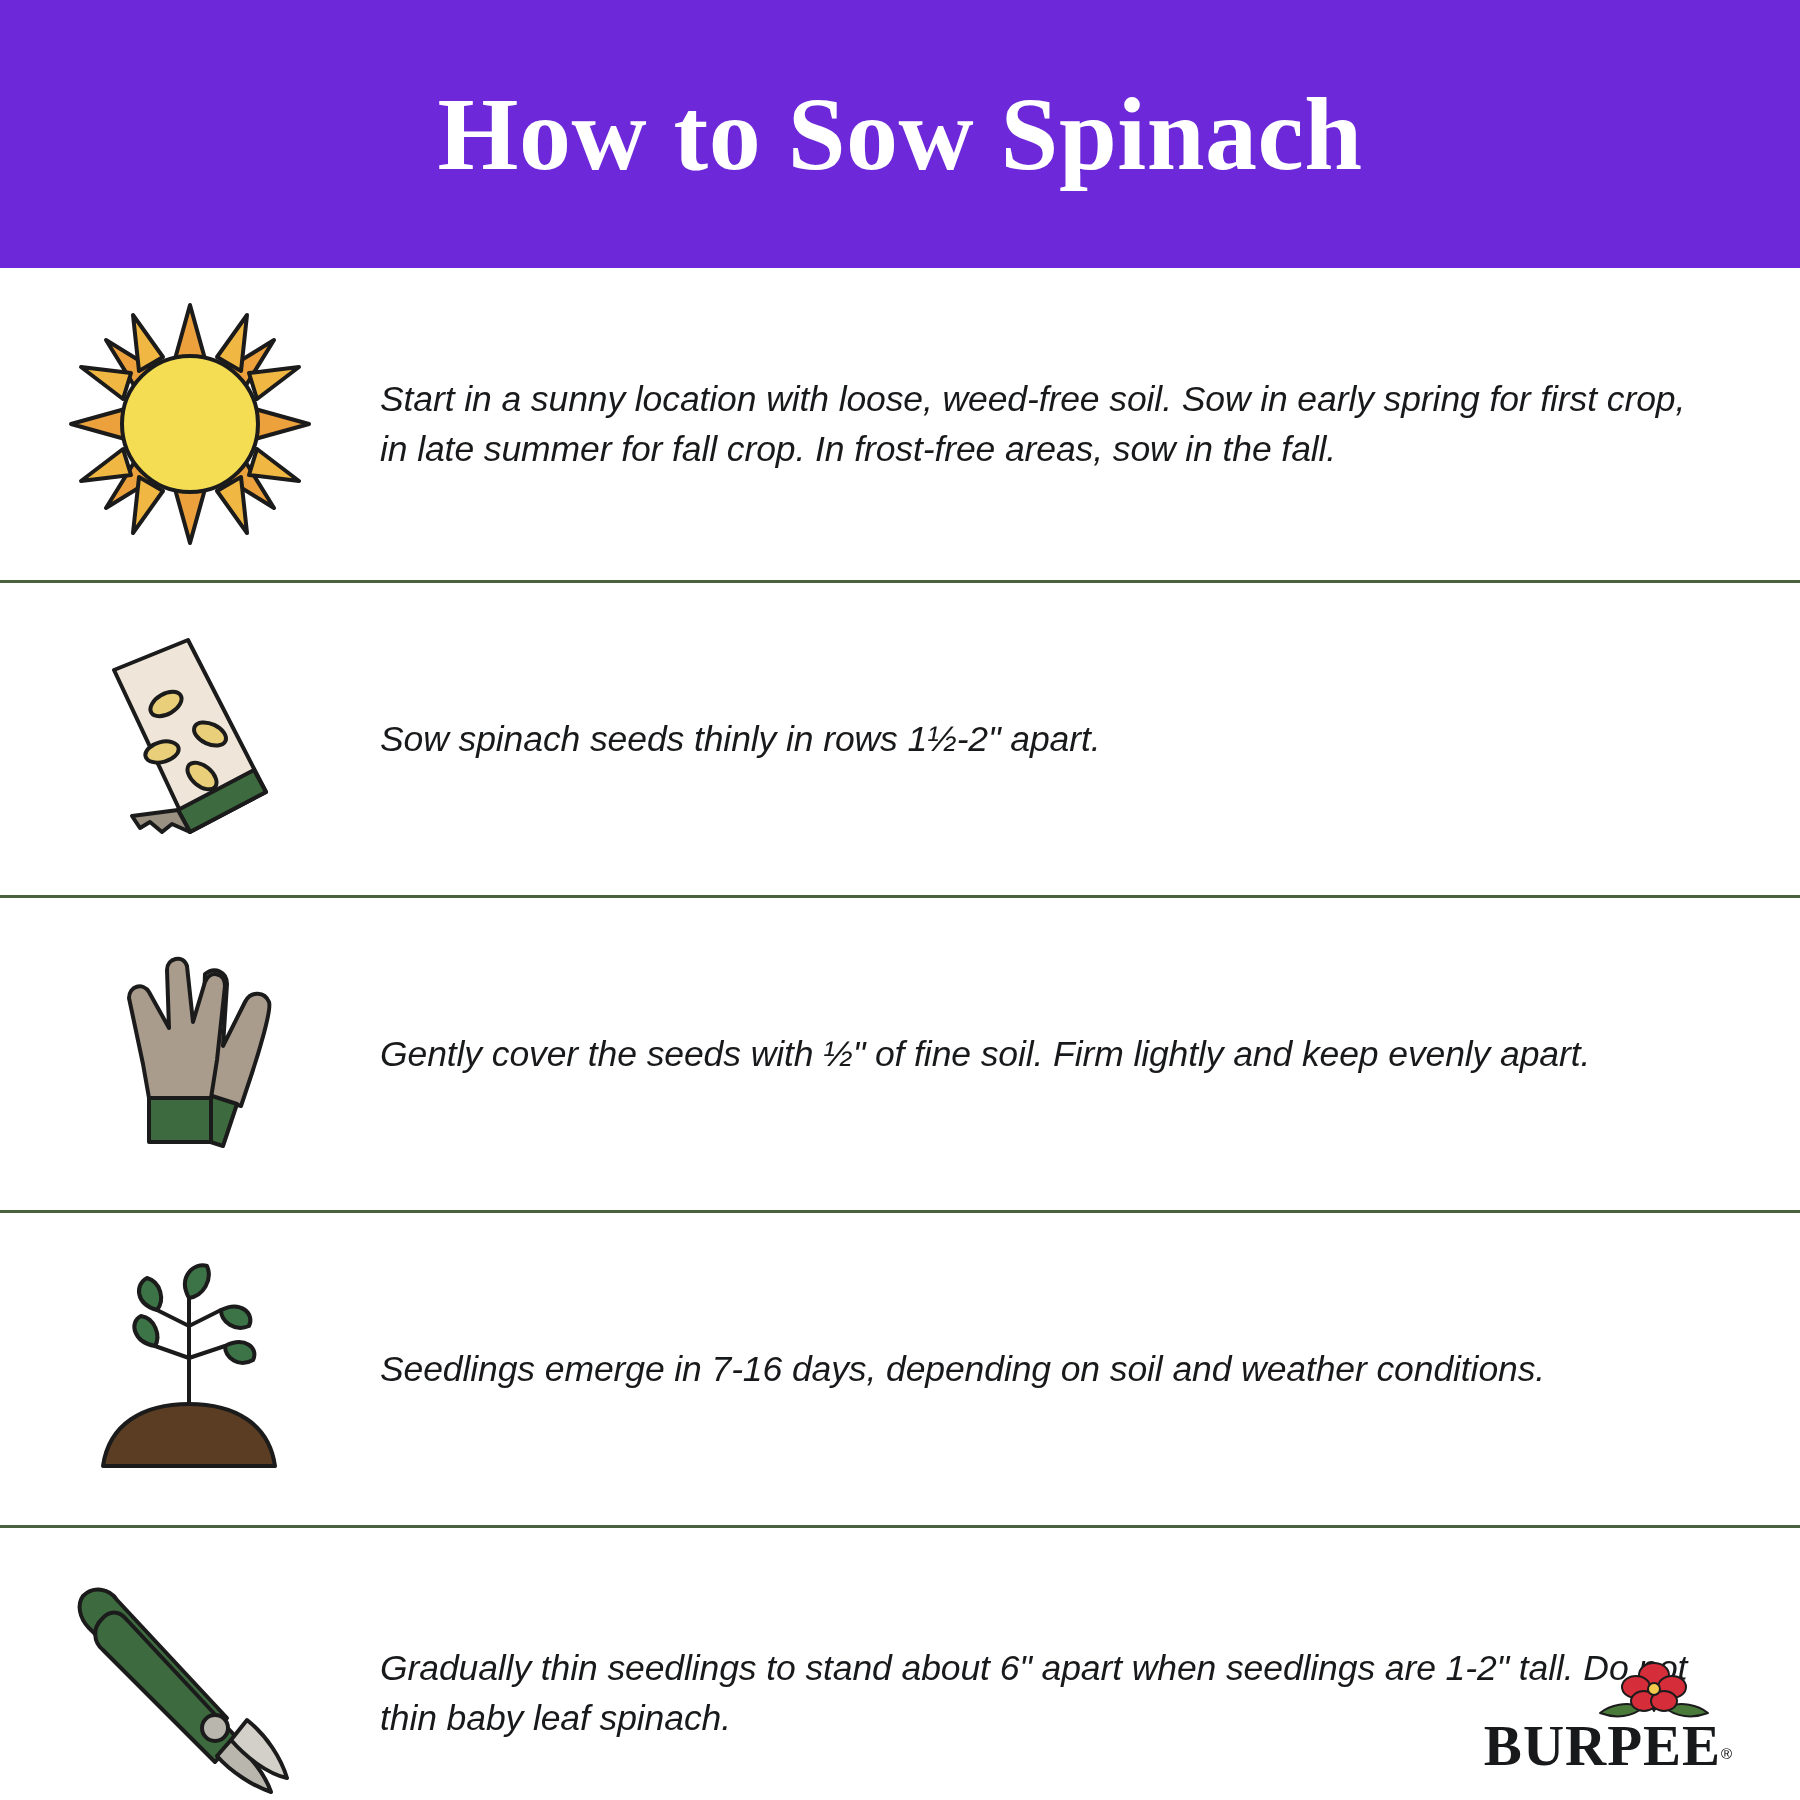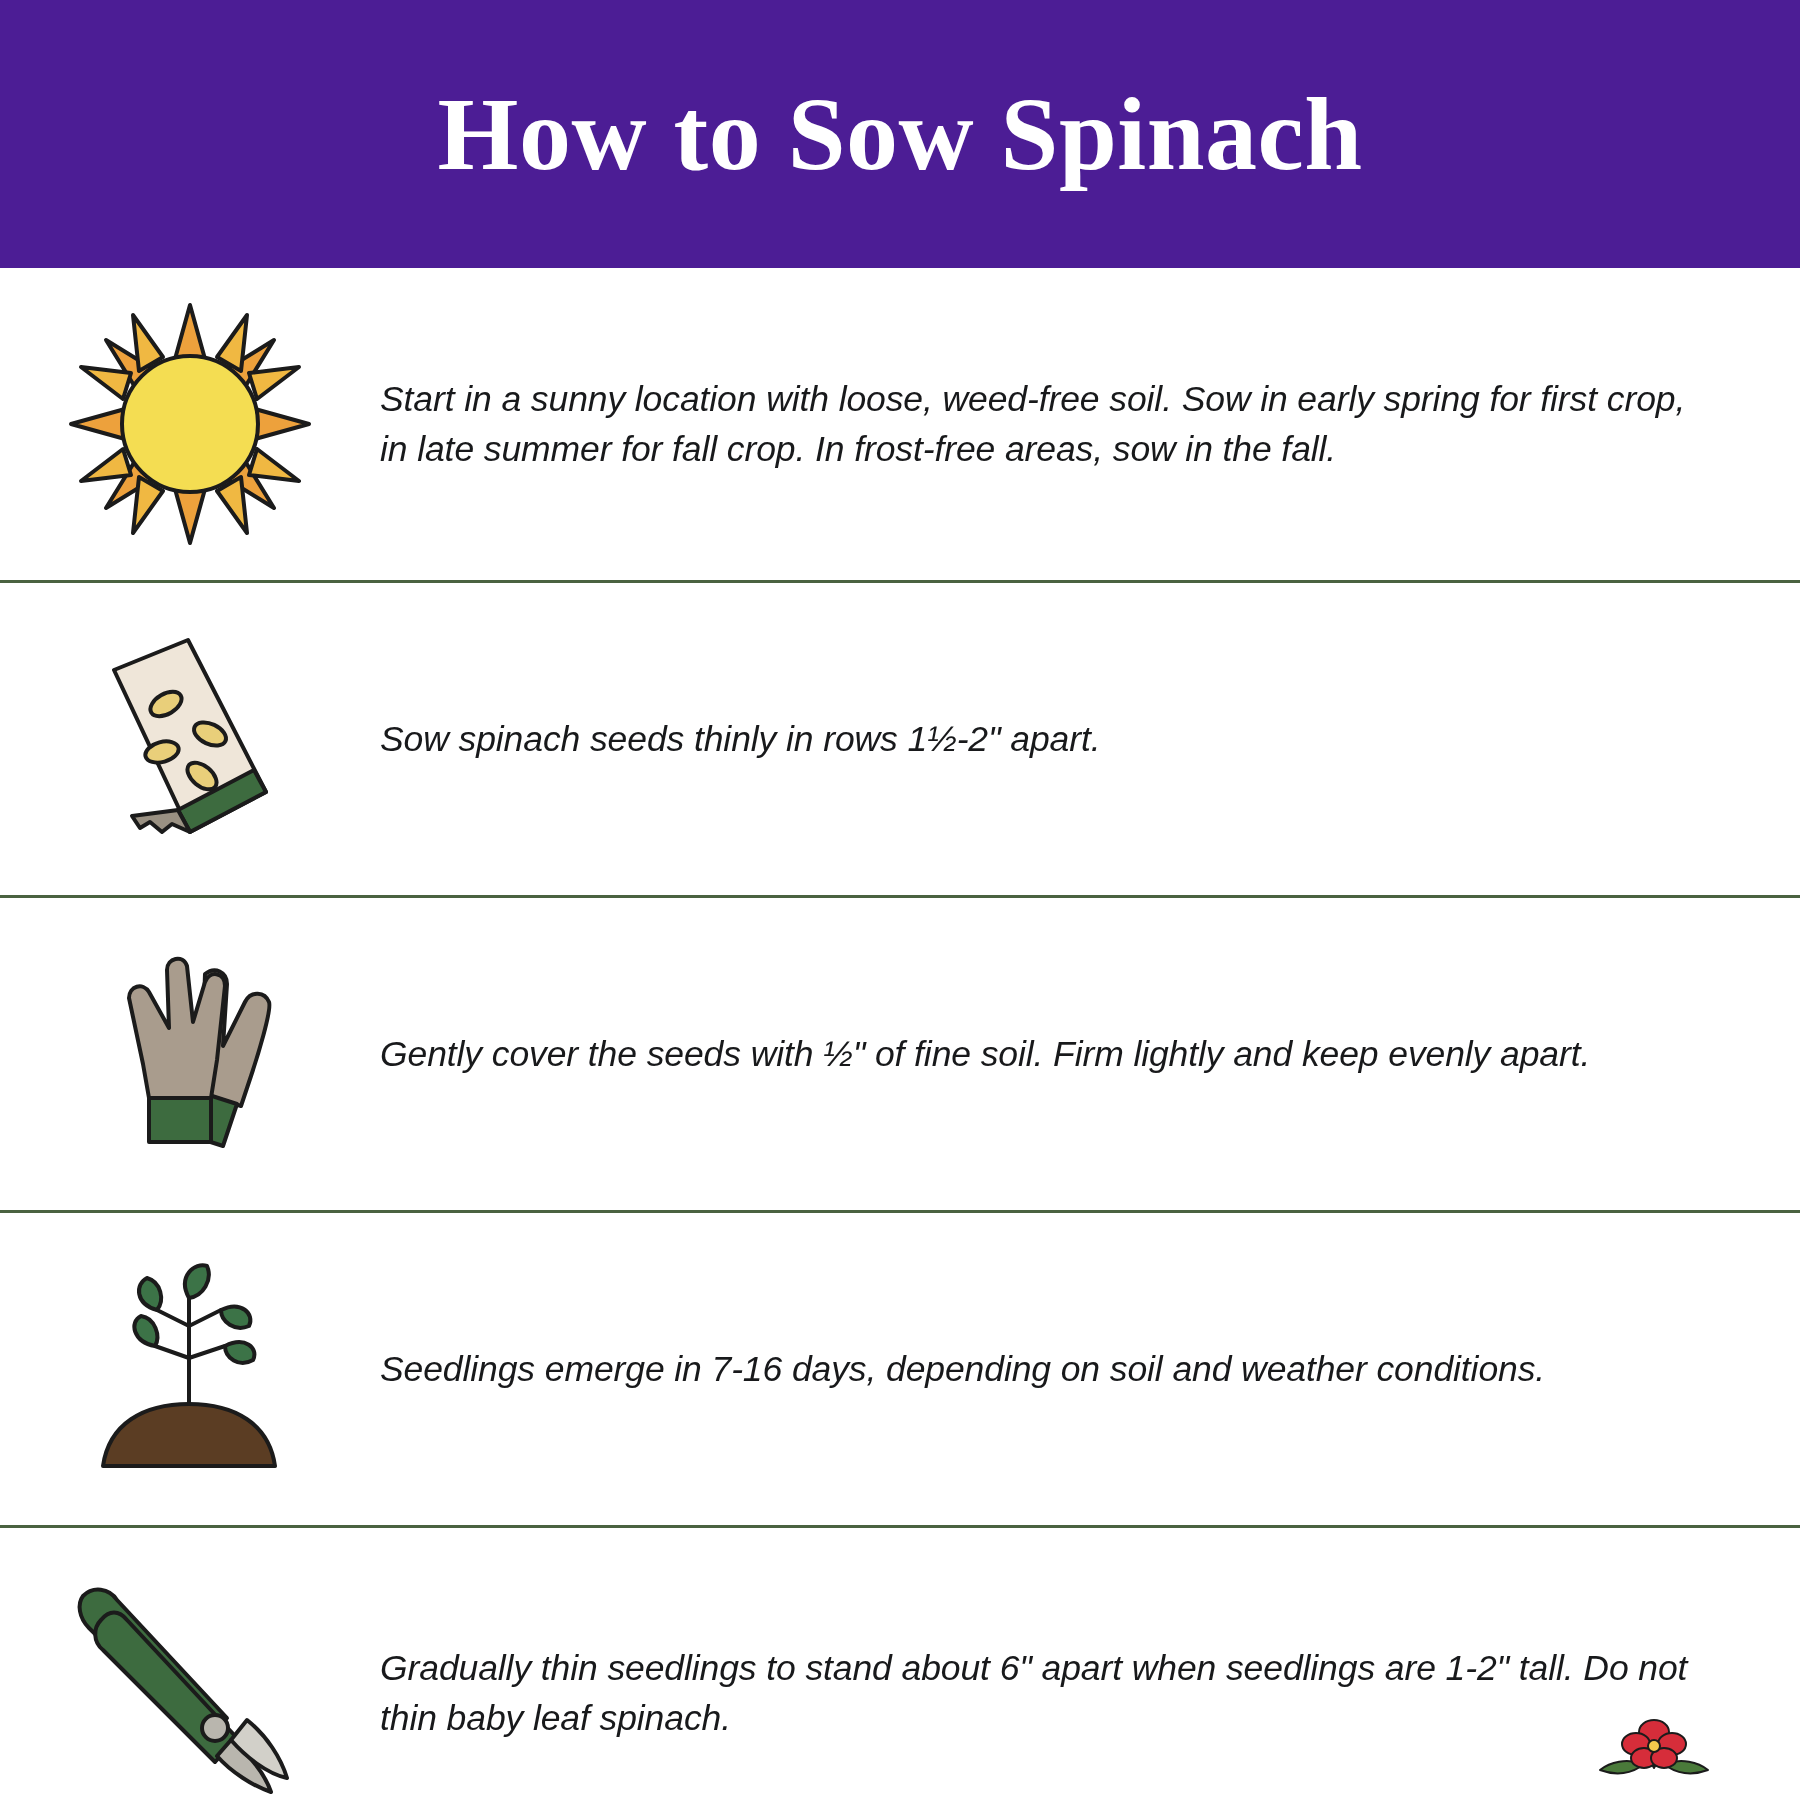--- a/index.html
+++ b/index.html
@@ -15,21 +15,21 @@
   }
   .infographic {
     position: relative;
     width: 1800px;
     height: 1800px;
     box-sizing: border-box;
   }
   
   .header {
     height: 268px;
-    background: #4c1d95;
+    background: #6d28d9;
     display: flex;
     align-items: center;
     justify-content: center;
   }
   .header-title {
     font-family: "Liberation Serif", serif;
     color: #ffffff;
     font-size: 104px;
     font-weight: bold;
     letter-spacing: 0.5px;
@@ -263,15 +263,18 @@
             <ellipse cx="196" cy="14" rx="15" ry="12"></ellipse>
             <ellipse cx="178" cy="26" rx="14" ry="11"></ellipse>
             <ellipse cx="214" cy="26" rx="14" ry="11"></ellipse>
             <ellipse cx="186" cy="40" rx="13" ry="10"></ellipse>
             <ellipse cx="206" cy="40" rx="13" ry="10"></ellipse>
           </g>
           <circle cx="196" cy="28" r="6" fill="#f2c94c"></circle>
         </g>
       </svg>
     </div>
+    <div>
+      <span class="logo-word">BURPEE</span><span class="logo-reg">®</span>
+    </div>
   </div>
 
 </div>
 
 </body></html>

